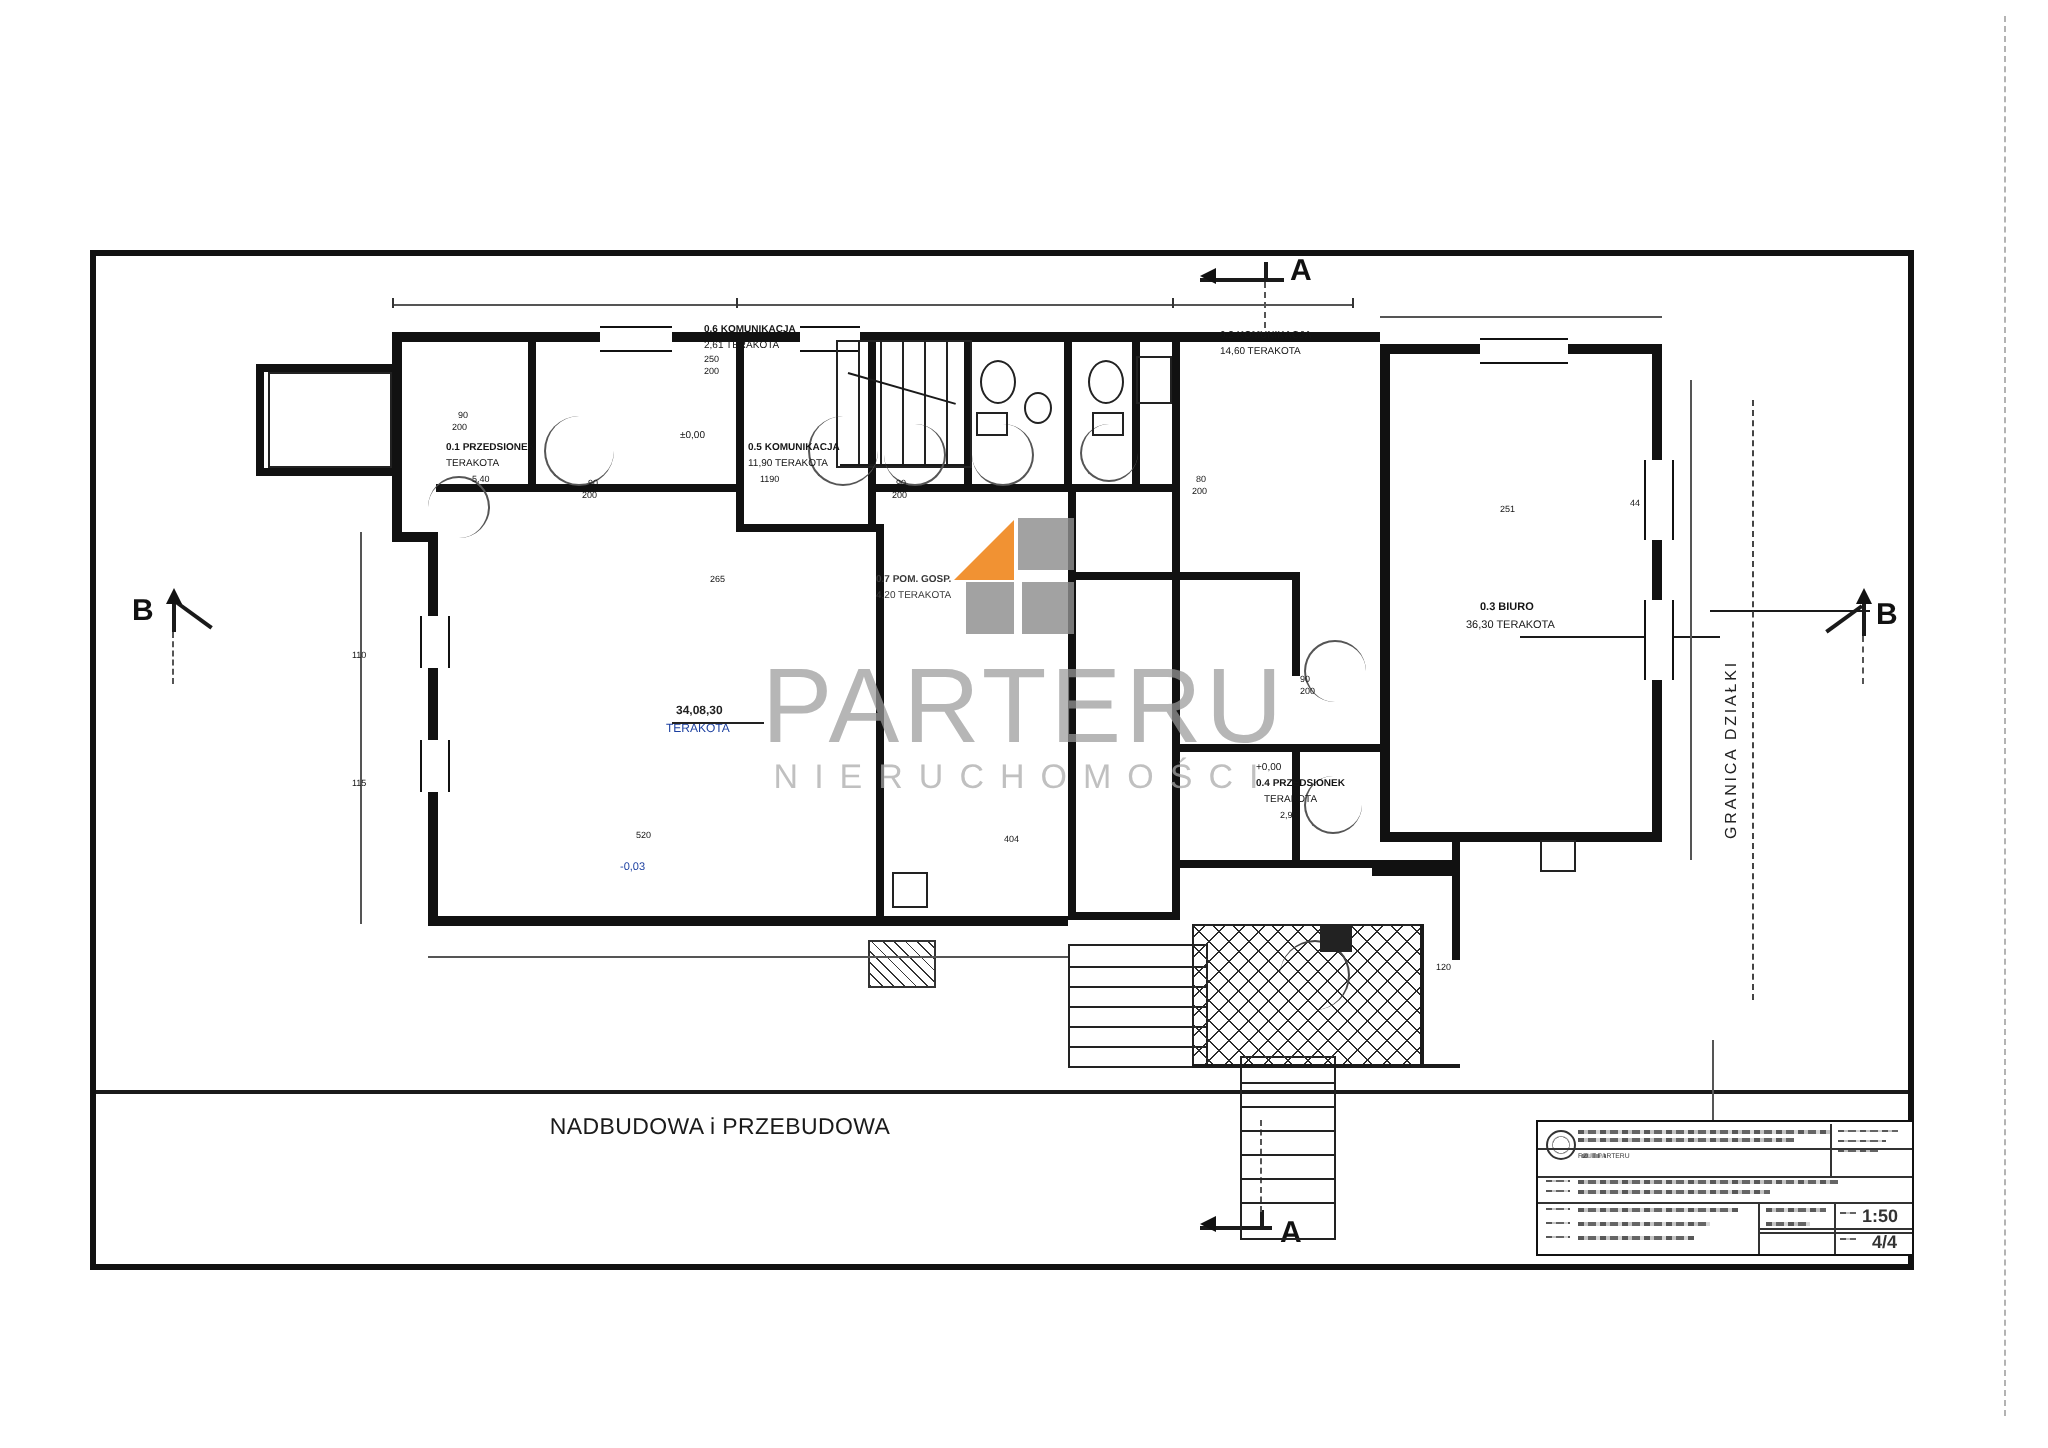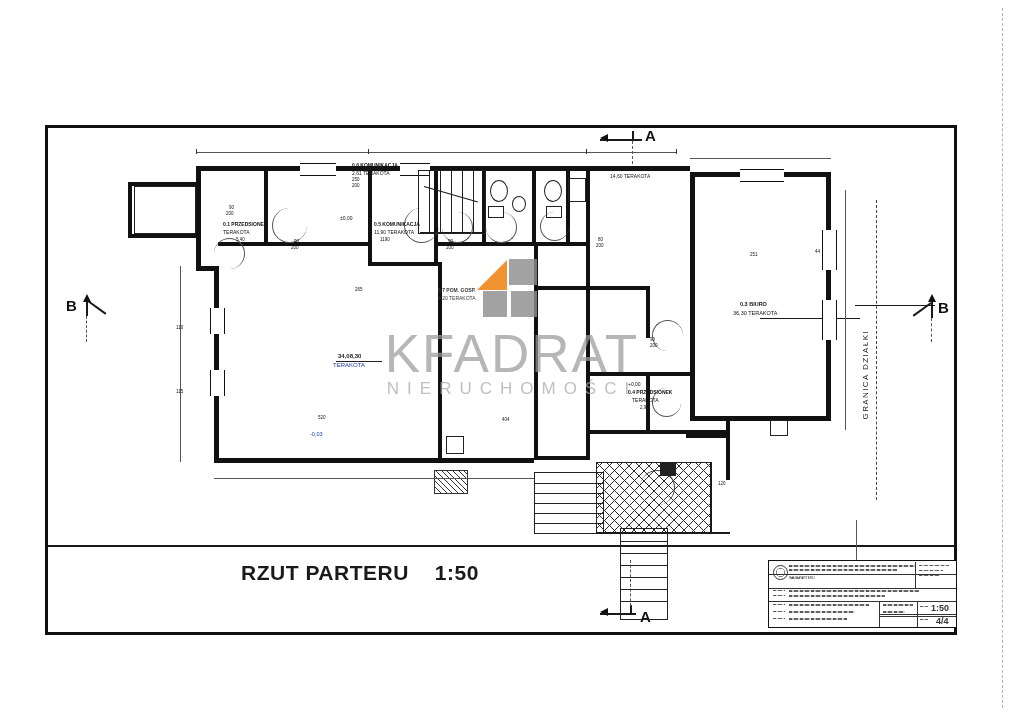--- a/index.html
+++ b/index.html
@@ -407,28 +407,26 @@
   <div class="lbl" style="left:650px; top:338px; font-size:4.5px;">90</div>
   <div class="lbl" style="left:650px; top:344px; font-size:4.5px;">200</div>
 
   <div id="watermark">
     <div id="wm-logo">
       <div class="q" style="left:32px; top:2px;  width:28px; height:26px;"></div>
       <div class="q" style="left:6px;  top:34px; width:24px; height:26px;"></div>
       <div class="q" style="left:34px; top:34px; width:26px; height:26px;"></div>
       <div class="tri"></div>
     </div>
-    <div id="wm-text">KFADRAT</div>
+    <div id="wm-text">PARTERU</div>
     <div id="wm-sub">NIERUCHOMOŚCI</div>
   </div>
 
   <div id="titletext">
-    <div class="t3">
-      <span>RZUT PARTERU</span><span class="scale">1:50</span>
-    </div>
+    <div class="t2">NADBUDOWA i PRZEBUDOWA</div>
   </div>
 
   <div id="stampbox">
     <div class="stamp-seal"></div>
 
     <div class="blurline" style="left:20px; top:4px;  width:126px;"></div>
     <div class="blurline" style="left:20px; top:8px;  width:108px;"></div>
 
     <div class="row" style="top:13px;"></div>
     <div class="cell" style="left:20px; top:15px; font-size:3.4px;">RZUT PARTERU</div>

